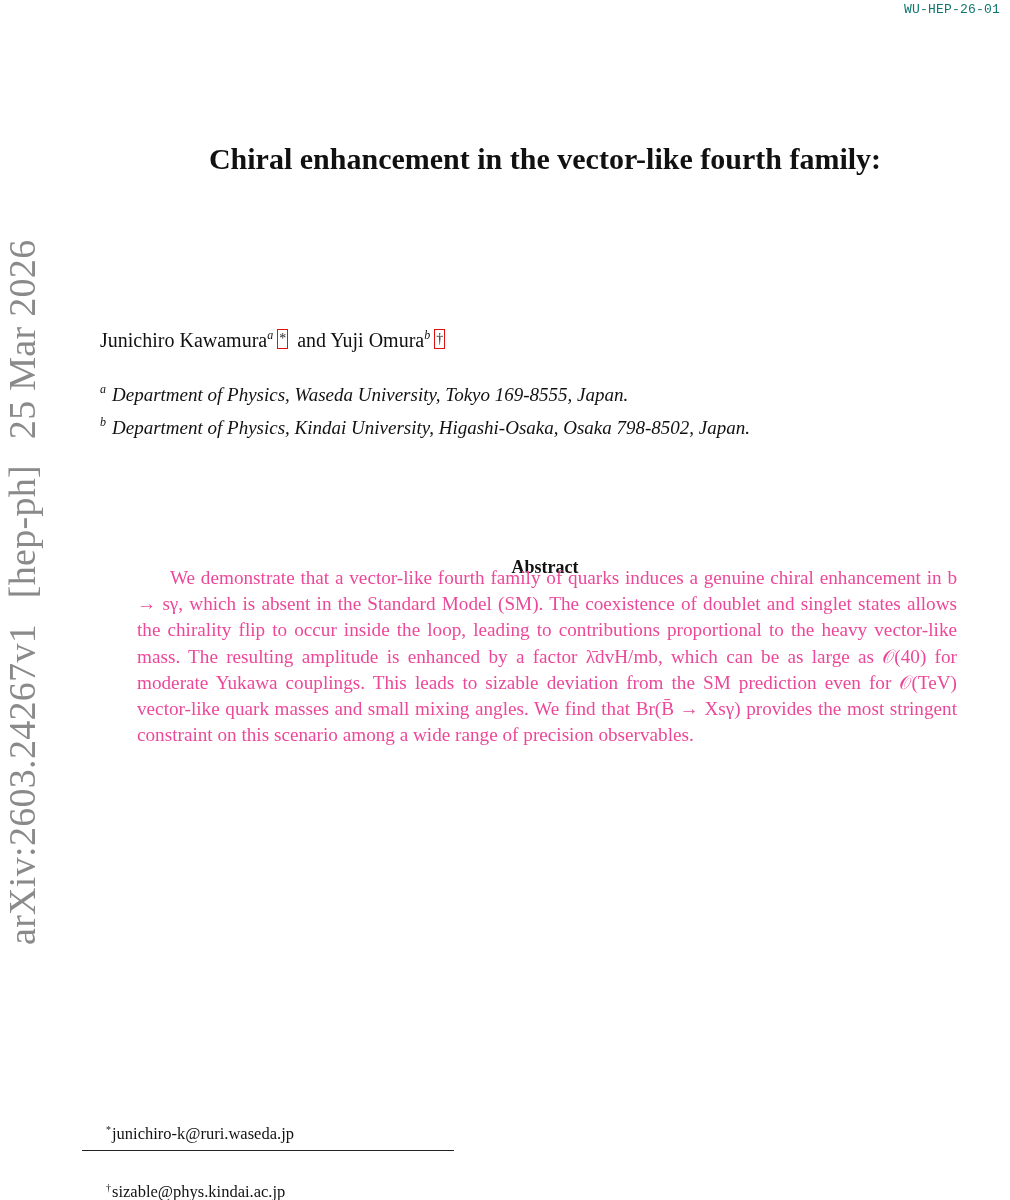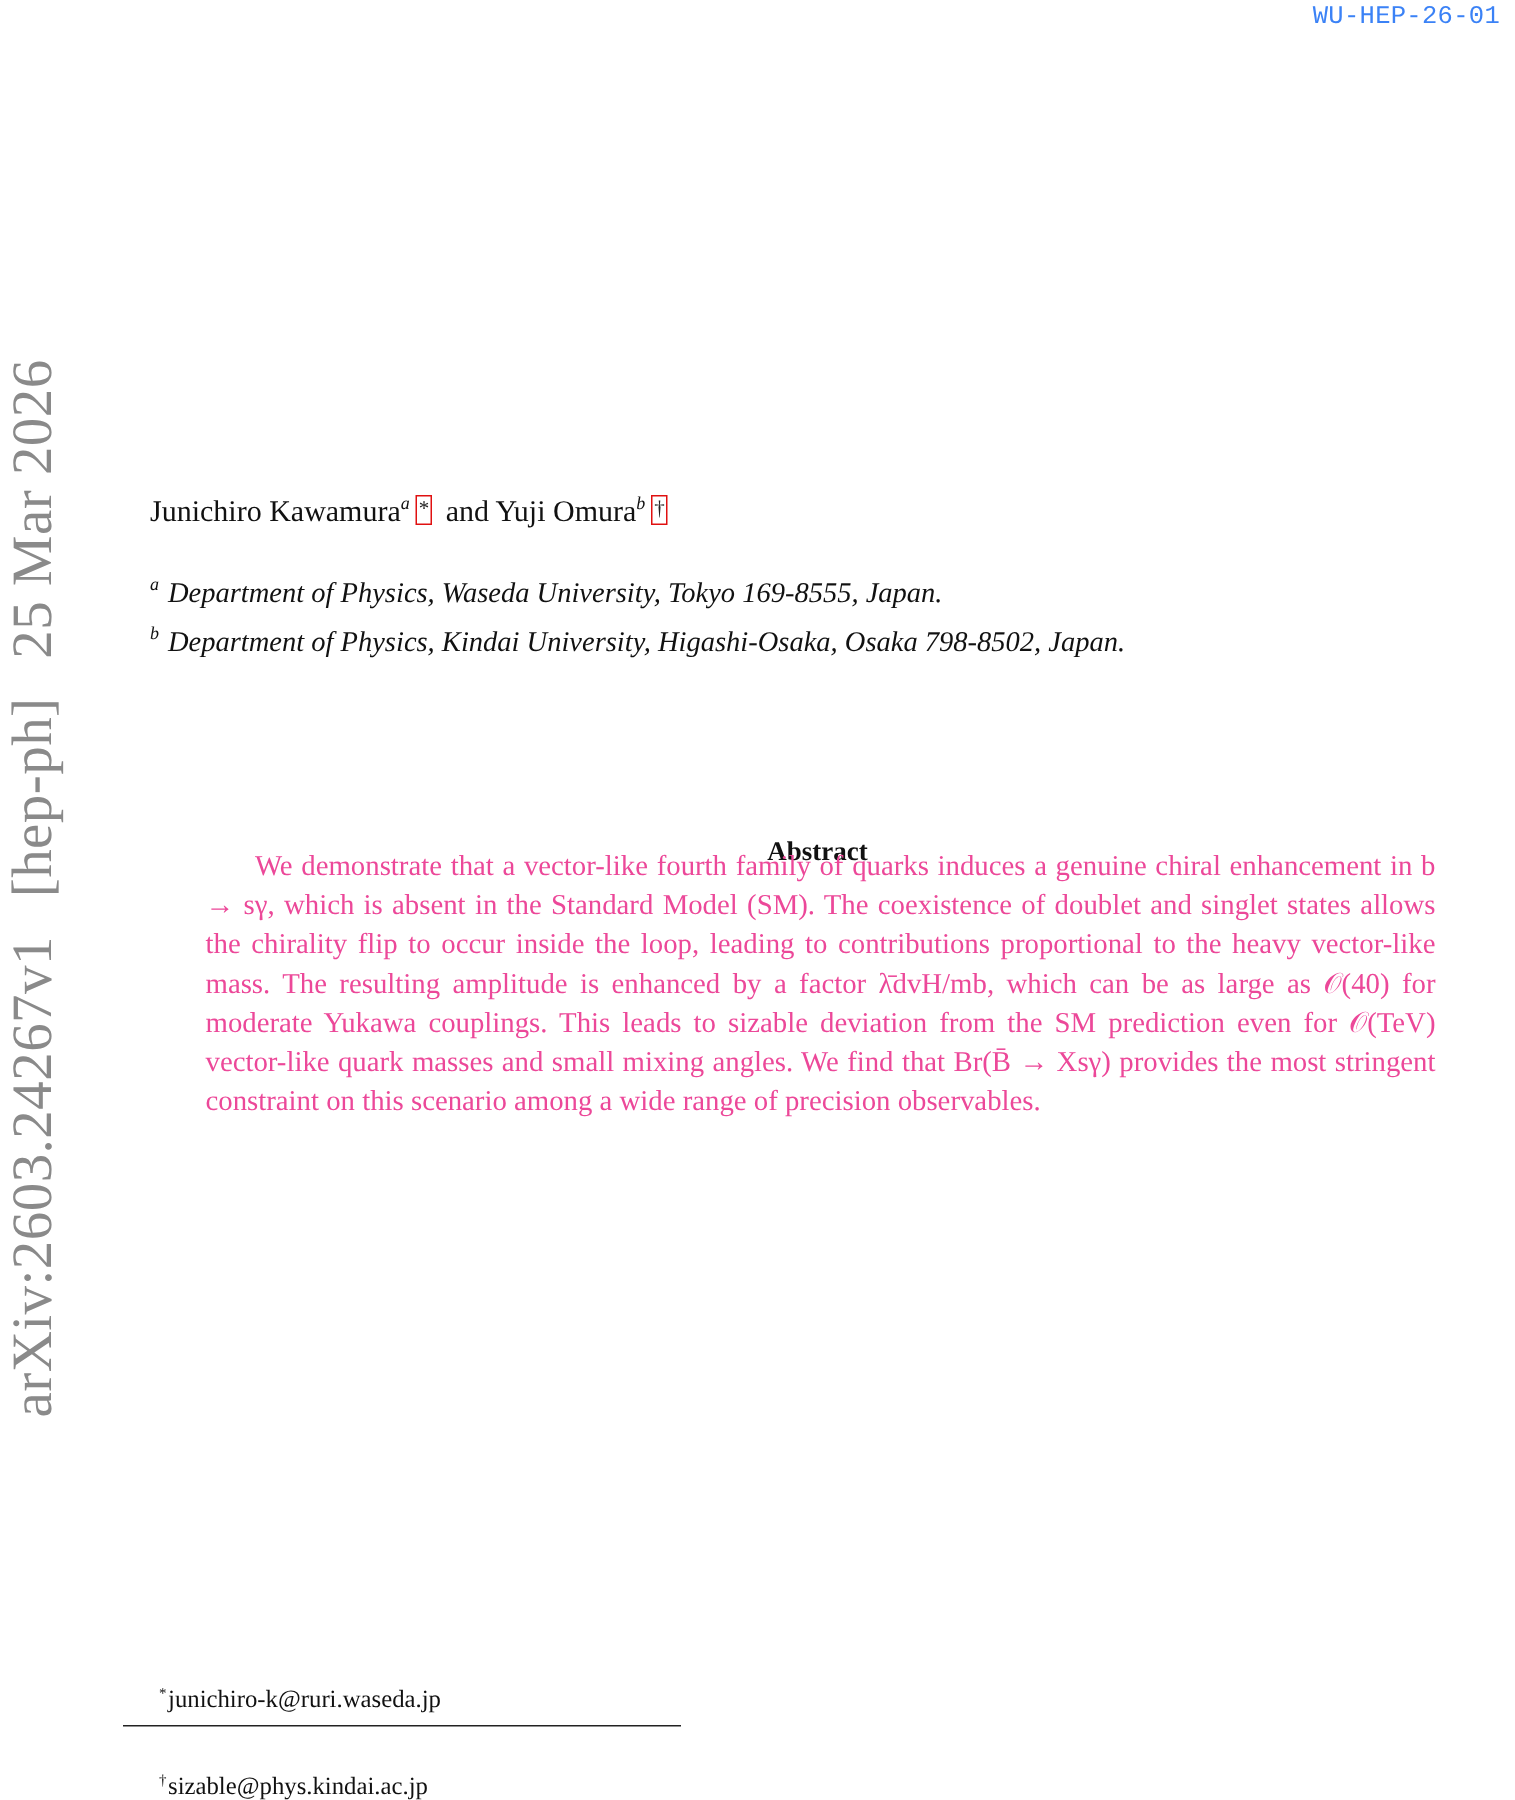--- a/index.html
+++ b/index.html
@@ -13,22 +13,22 @@
       position: relative;
       overflow: hidden;
       font-family: "DejaVu Serif", "Liberation Serif", serif;
       color: #111111;
     }
     .report-number {
       position: absolute;
       top: 2px;
       right: 10px;
       font-family: "Liberation Mono", "DejaVu Sans Mono", monospace;
-      font-size: 17px;
-      color: #3b82f6;
+      font-size: 13px;
+      color: #0f766e;
       letter-spacing: 0.2px;
     }
     .arxiv-stamp {
       position: absolute;
       left: 2px;
       top: 945px;
       transform-origin: 0 0;
       transform: rotate(-90deg);
       font-family: "Liberation Serif", "DejaVu Serif", serif;
       font-size: 38px;
@@ -150,20 +150,21 @@
 
 <div class="report-number">WU-HEP-26-01</div>
 
 <div class="arxiv-stamp">
   <span>arXiv:2603.24267v1</span>
   <span>[hep-ph]</span>
   <span>25 Mar 2026</span>
 </div>
 
 <div class="title">
+  <div>Chiral enhancement in the vector-like fourth family:</div>
 </div>
 
 <div class="authors">
   <span>Junichiro Kawamura</span><sup>a</sup><span class="fn-link">*</span><span> and </span><span>Yuji Omura</span><sup>b</sup><span class="fn-link">†</span>
 </div>
 
 <div class="affil affil-a">
   <sup>a</sup><span>Department of Physics, Waseda University, Tokyo 169-8555, Japan.</span>
 </div>
 <div class="affil affil-b">

